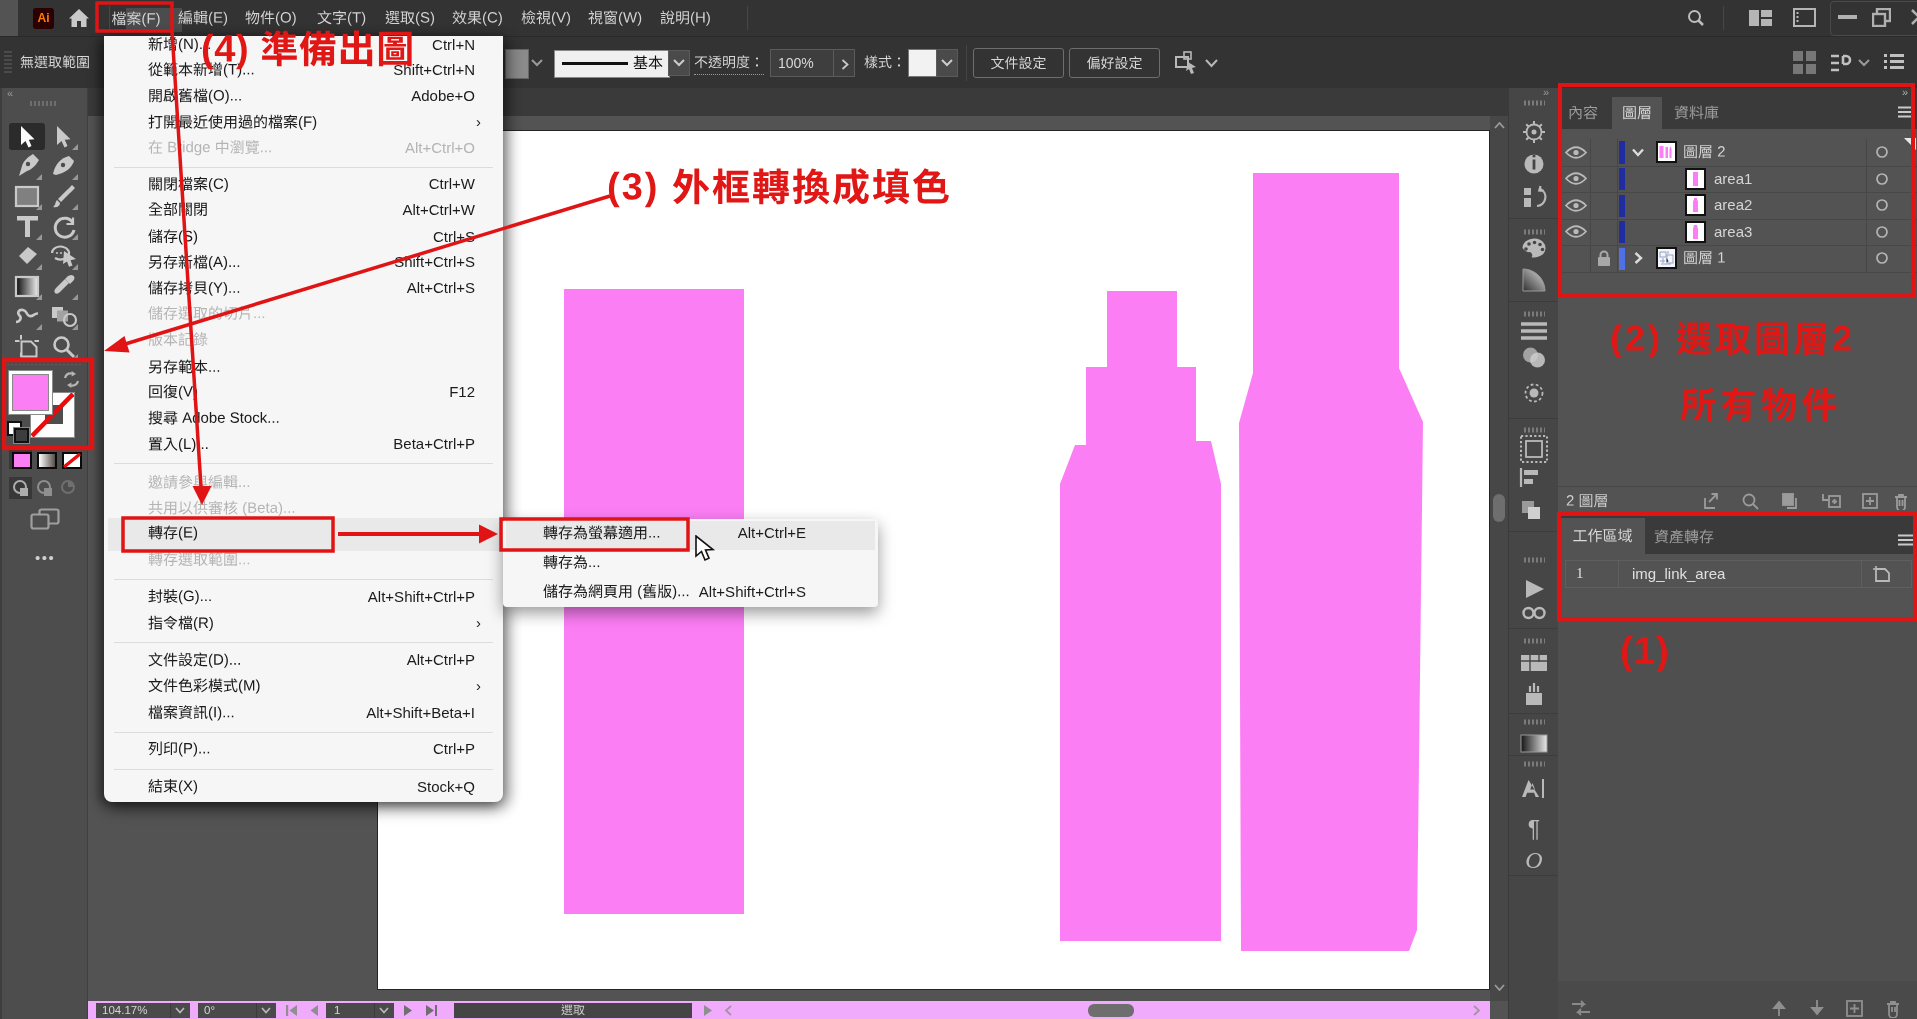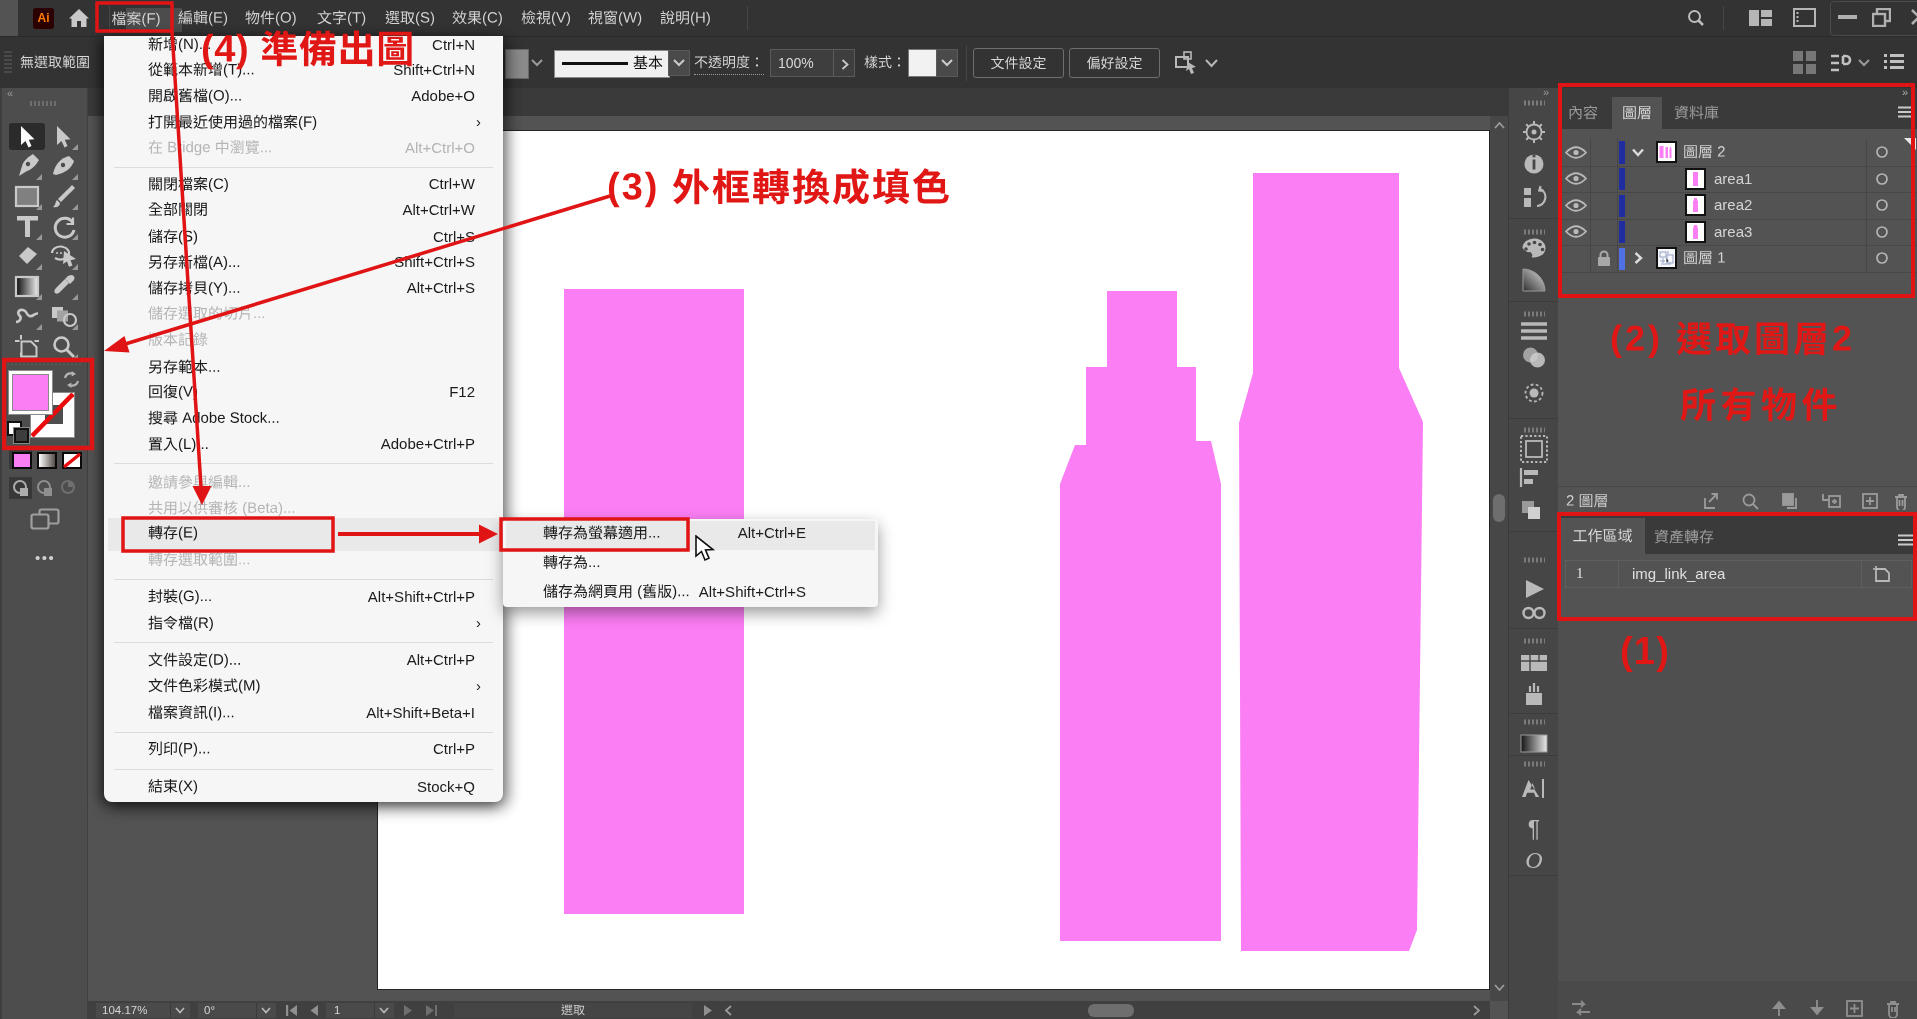--- a/index.html
+++ b/index.html
@@ -8,21 +8,21 @@
 .abs{position:absolute;}
 #titlebar{left:18px;top:0;width:1917px;height:36px;background:#333333;}
 #controlbar{left:0;top:36px;width:1917px;height:52px;background:#333333;border-top:1px solid #2a2a2a;box-sizing:border-box;}
 #tabbar{left:88px;top:88px;width:1420px;height:28px;background:#3a3a3a;}
 #pasteboard{left:88px;top:116px;width:1402px;height:885px;background:#535353;}
 #artboard{left:378px;top:131px;width:1111px;height:858px;background:#ffffff;outline:1px solid #242424;}
 #toolbar{left:0;top:88px;width:88px;height:931px;background:#4d4d4d;border-right:1px solid #404040;box-sizing:border-box;}
 #vscroll{left:1490px;top:116px;width:18px;height:885px;background:#474747;}
 #rstrip{left:1508px;top:88px;width:50px;height:931px;background:#464646;border-left:1px solid #3a3a3a;box-sizing:border-box;}
 #rpanel{left:1558px;top:88px;width:359px;height:931px;background:#4a4a4a;}
-#statusbar{left:88px;top:1001px;width:1402px;height:18px;background:#404040;}
+#statusbar{left:88px;top:1001px;width:1402px;height:18px;background:#f0abfc;}
 .ltxt{color:#d8d8d8;}
 .menu-item{position:absolute;color:#d4d4d4;font-size:15px;}
 #filemenu{left:104px;top:36px;width:399px;height:766px;background:#f6f6f6;
  border-radius:0 0 8px 8px;box-shadow:0 6px 16px rgba(0,0,0,0.45), -5px 2px 10px rgba(0,0,0,0.28), 6px 3px 14px rgba(0,0,0,0.3);}
 #submenu{left:503px;top:519px;width:375px;height:88px;background:#f6f6f6;
  border-radius:4px;box-shadow:0 6px 16px rgba(0,0,0,0.4);}
 .mrow{position:absolute;left:0;width:100%;height:26px;font-size:15px;color:#1b1b1b;}
 .mrow .lbl{position:absolute;left:44px;top:3px;}
 .mrow .sc{position:absolute;right:28px;top:3px;}
 .mrow.dis{color:#b4b4b4;}
@@ -680,21 +680,21 @@
     </div>
  <div class="mrow" style="top:344px;">
       <span class="lbl"><span class="cjkhide">回復(V)</span></span>
       <span class="sc">F12</span>
     </div>
  <div class="mrow" style="top:370.2px;">
       <span class="lbl"><span class="cjkhide">搜尋 Adobe Stock...</span></span>
     </div>
  <div class="mrow" style="top:396.4px;">
       <span class="lbl"><span class="cjkhide">置入(L)...</span></span>
-      <span class="sc">Adobe+Ctrl+P</span>
+      <span class="sc">Beta+Ctrl+P</span>
     </div>
  <div class="msep" style="top:427px;"></div>
  <div class="mrow dis" style="top:434.4px;">
       <span class="lbl"><span class="cjkhide">邀請參與編輯...</span></span>
     </div>
  <div class="mrow dis" style="top:460.2px;">
       <span class="lbl"><span class="cjkhide">共用以供審核 (Beta)...</span></span>
     </div>
  <div class="abs" style="left:4px;top:482px;width:391px;height:33px;background:#e9e9e9;"></div>
  <div class="mrow" style="top:484.9px;">

